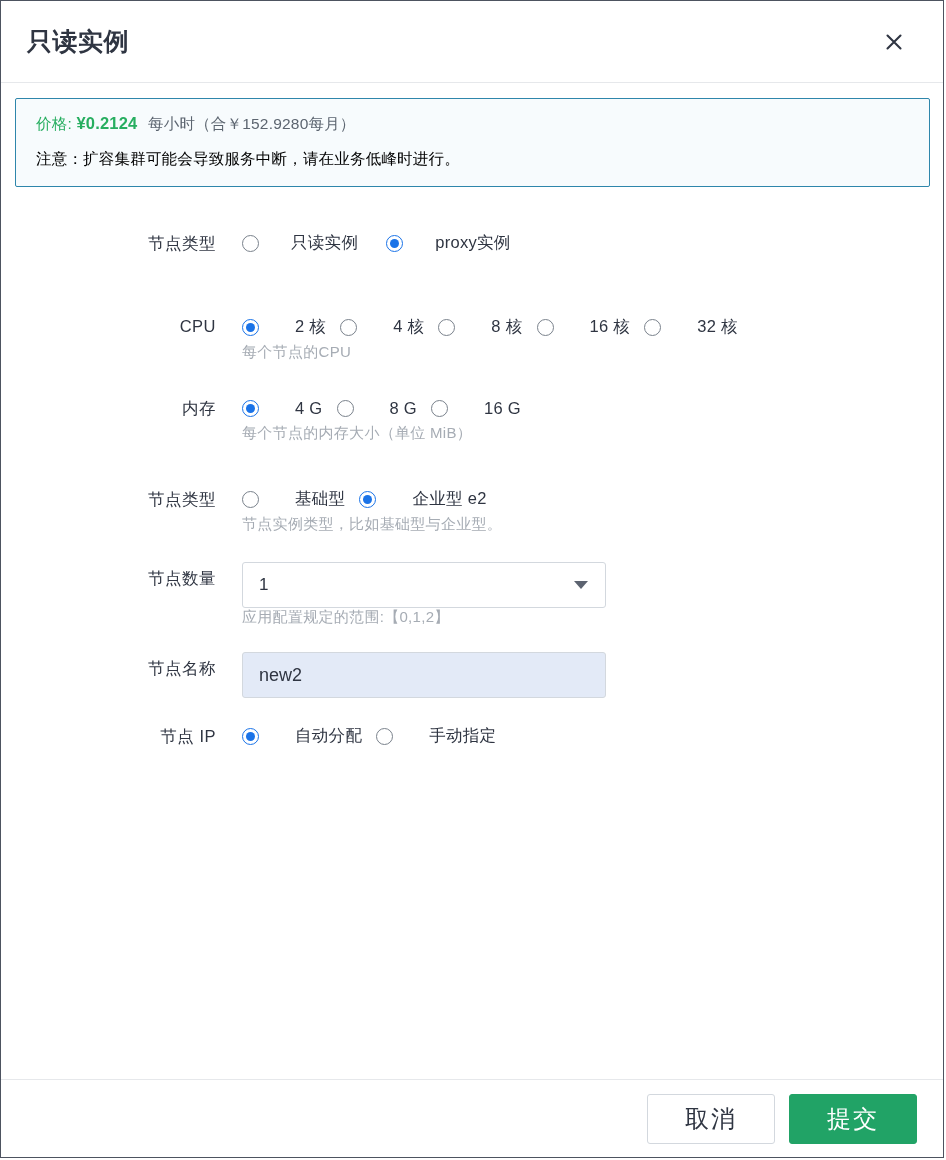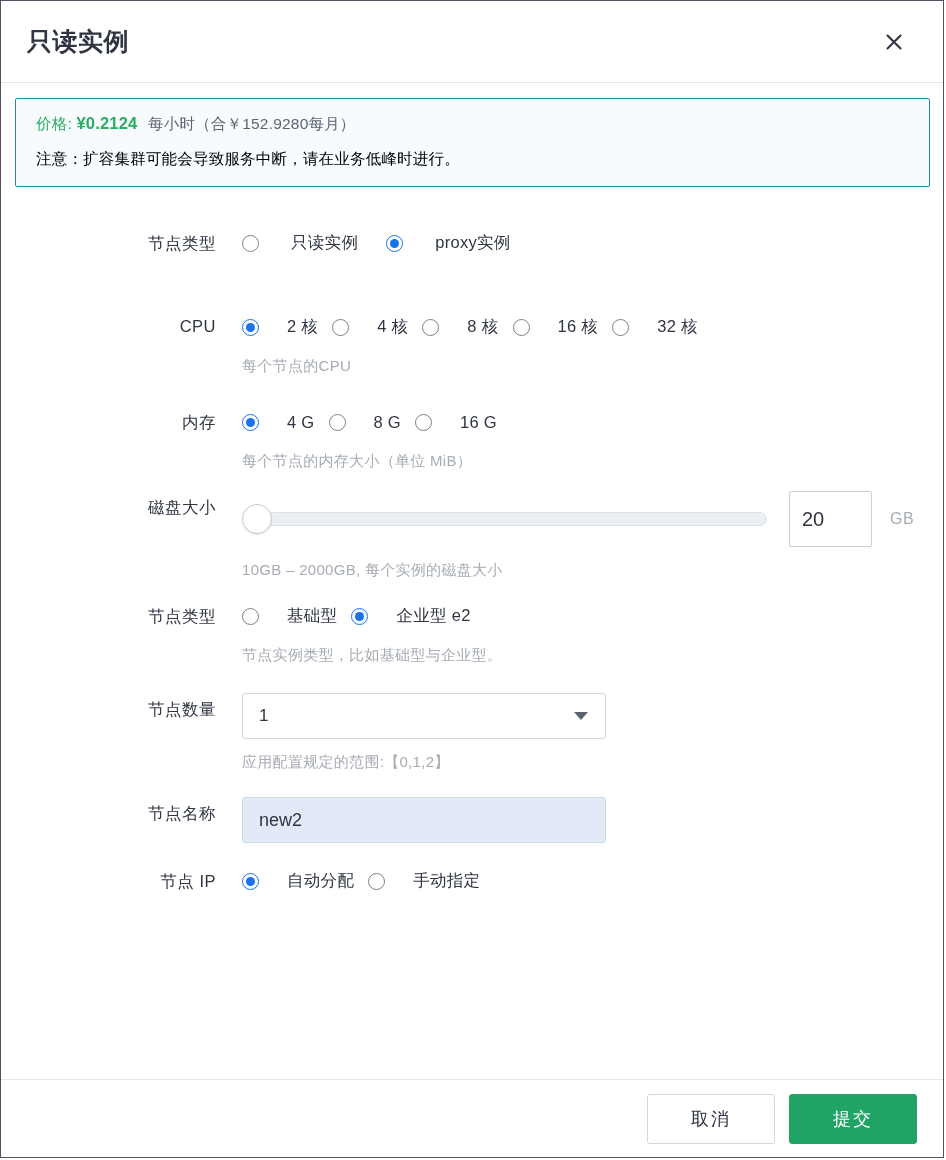--- a/index.html
+++ b/index.html
@@ -104,21 +104,20 @@
     margin-left: 8px;
   }
   .field-control {
     flex: 1;
     padding-left: 26px;
     box-sizing: border-box;
   }
   .field-hint {
     font-size: 15px;
     color: #a6acb4;
-    margin-top: 14px;
     letter-spacing: 0.3px;
   }
 
   
   .radio-group {
     display: flex;
     align-items: center;
     min-height: 32px;
   }
   .radio-opt {
@@ -155,21 +154,21 @@
   }
   .radio-text {
     margin-left: 11px;
     font-size: 16.5px;
     color: #2f3542;
     letter-spacing: 0.3px;
   }
   .rg-wide .radio-opt { margin-right: 28px; }
   .rg-wide .radio-text { margin-left: 16px; }
   .rg-tight .radio-opt { margin-right: 14px; }
-  .rg-tight .radio-text { margin-left: 12px; }
+  .rg-tight .radio-text { margin-left: 20px; }
 
   
   .slider-row {
     display: flex;
     align-items: center;
   }
   .slider {
     position: relative;
     width: 525px;
     height: 32px;
@@ -286,21 +285,21 @@
     align-items: center;
     justify-content: flex-end;
     padding-right: 26px;
     background: #ffffff;
     box-sizing: border-box;
   }
   .btn {
     height: 50px;
     min-width: 128px;
     border-radius: 3px;
-    font-size: 18px;
+    font-size: 24px;
     font-family: inherit;
     cursor: pointer;
     letter-spacing: 2px;
   }
   .btn-cancel {
     background: #ffffff;
     border: 1px solid #d3d8de;
     color: #2f3542;
     margin-right: 14px;
   }
@@ -404,34 +403,20 @@
             <span class="radio-mark"></span>
             <span class="radio-text">16 G</span>
           </div>
         </div>
         <div class="field-hint">每个节点的内存大小（单位 MiB）</div>
       </div>
     </div>
 
     <div class="gap-c"></div>
 
-    <div class="field-row">
-      <div class="field-label">磁盘大小</div>
-      <div class="field-control">
-        <div class="slider-row">
-          <div class="slider">
-            <div class="slider-track"></div>
-            <div class="slider-thumb"></div>
-          </div>
-          <input class="num-input" type="text" value="20" style="">
-          <span class="unit-label">GB</span>
-        </div>
-        <div class="field-hint">10GB – 2000GB, 每个实例的磁盘大小</div>
-      </div>
-    </div>
 
     <div class="gap-c"></div>
 
     <div class="field-row">
       <div class="field-label">节点类型</div>
       <div class="field-control">
         <div class="radio-group rg-tight">
           <div class="radio-opt">
             <span class="radio-mark"></span>
             <span class="radio-text">基础型</span>

